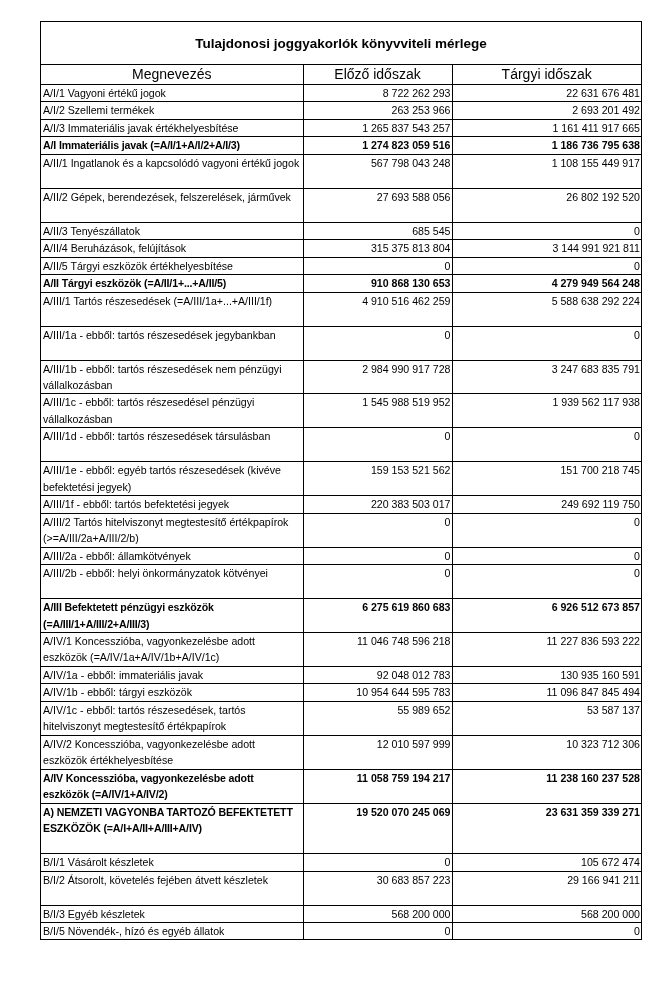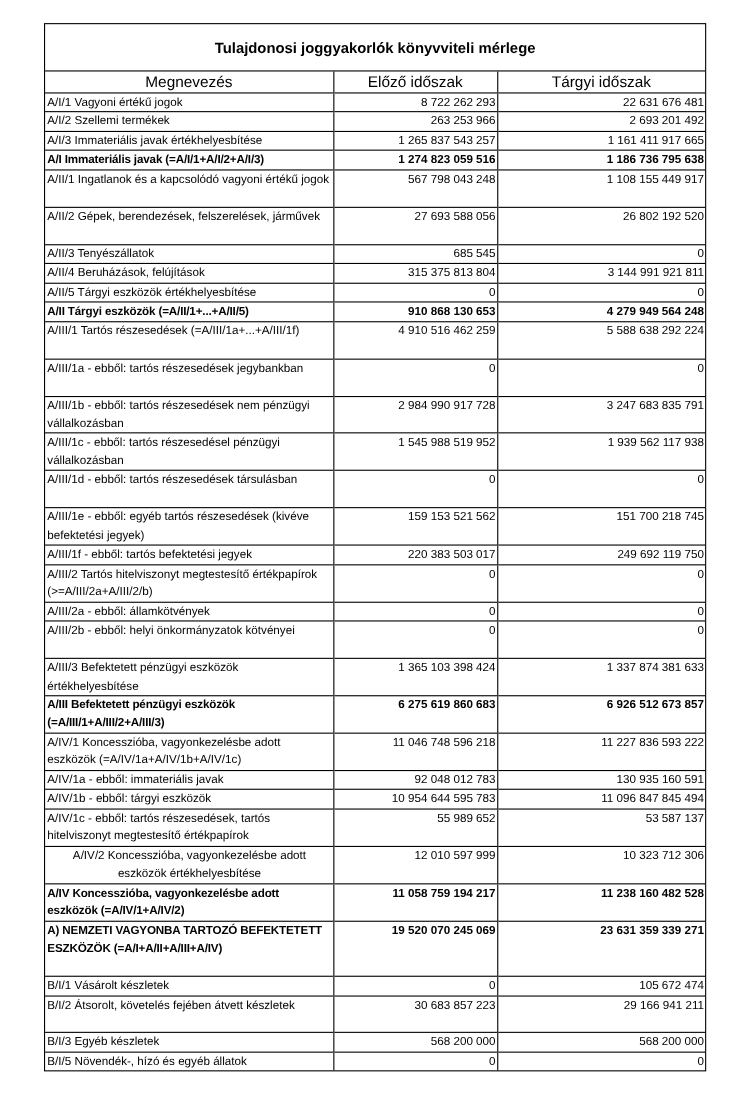--- a/index.html
+++ b/index.html
@@ -134,25 +134,20 @@
         <tr>
           <td class="lbl" style="height: 16.47px;">A/III/2a - ebből: államkötvények</td>
           <td class="num" style="height: 16.47px;">0</td>
           <td class="num" style="height: 16.47px;">0</td>
         </tr>
         <tr>
           <td class="lbl" style="height: 32.94px;">A/III/2b - ebből: helyi önkormányzatok kötvényei</td>
           <td class="num" style="height: 32.94px;">0</td>
           <td class="num" style="height: 32.94px;">0</td>
         </tr>
-        <tr>
-          <td class="lbl" style="height: 32.94px;">A/III/3 Befektetett pénzügyi eszközök értékhelyesbítése</td>
-          <td class="num" style="height: 32.94px;">1 365 103 398 424</td>
-          <td class="num" style="height: 32.94px;">1 337 874 381 633</td>
-        </tr>
         <tr class="bold">
           <td class="lbl" style="height: 32.94px;">A/III Befektetett pénzügyi eszközök (=A/III/1+A/III/2+A/III/3)</td>
           <td class="num" style="height: 32.94px;">6 275 619 860 683</td>
           <td class="num" style="height: 32.94px;">6 926 512 673 857</td>
         </tr>
         <tr>
           <td class="lbl" style="height: 32.94px;">A/IV/1 Koncesszióba, vagyonkezelésbe adott eszközök (=A/IV/1a+A/IV/1b+A/IV/1c)</td>
           <td class="num" style="height: 32.94px;">11 046 748 596 218</td>
           <td class="num" style="height: 32.94px;">11 227 836 593 222</td>
         </tr>
@@ -165,28 +160,28 @@
           <td class="lbl" style="height: 16.47px;">A/IV/1b - ebből: tárgyi eszközök</td>
           <td class="num" style="height: 16.47px; padding-left: 35px;">10 954 644 595 783</td>
           <td class="num" style="height: 16.47px; padding-left: 27px;">11 096 847 845 494</td>
         </tr>
         <tr>
           <td class="lbl" style="height: 32.94px;">A/IV/1c - ebből: tartós részesedések, tartós hitelviszonyt megtestesítő értékpapírok</td>
           <td class="num" style="height: 32.94px;">55 989 652</td>
           <td class="num" style="height: 32.94px;">53 587 137</td>
         </tr>
         <tr>
-          <td class="lbl" style="height: 32.94px; text-align: center;">A/IV/2 Koncesszióba, vagyonkezelésbe adott eszközök értékhelyesbítése</td>
+          <td class="lbl" style="height: 32.94px;">A/IV/2 Koncesszióba, vagyonkezelésbe adott eszközök értékhelyesbítése</td>
           <td class="num" style="height: 32.94px;">12 010 597 999</td>
           <td class="num" style="height: 32.94px;">10 323 712 306</td>
         </tr>
         <tr class="bold">
           <td class="lbl" style="height: 32.94px; margin-top: 40px;">A/IV Koncesszióba, vagyonkezelésbe adott eszközök (=A/IV/1+A/IV/2)</td>
           <td class="num" style="height: 32.94px;">11 058 759 194 217</td>
-          <td class="num" style="height: 32.94px;">11 238 160 482 528</td>
+          <td class="num" style="height: 32.94px;">11 238 160 237 528</td>
         </tr>
         <tr class="bold">
           <td class="lbl" style="height: 49.41px;">A) NEMZETI VAGYONBA TARTOZÓ BEFEKTETETT ESZKÖZÖK (=A/I+A/II+A/III+A/IV)</td>
           <td class="num" style="height: 49.41px;">19 520 070 245 069</td>
           <td class="num" style="height: 49.41px;">23 631 359 339 271</td>
         </tr>
         <tr>
           <td class="lbl" style="height: 16.47px;">B/I/1 Vásárolt készletek</td>
           <td class="num" style="height: 16.47px;">0</td>
           <td class="num" style="height: 16.47px;">105 672 474</td>

